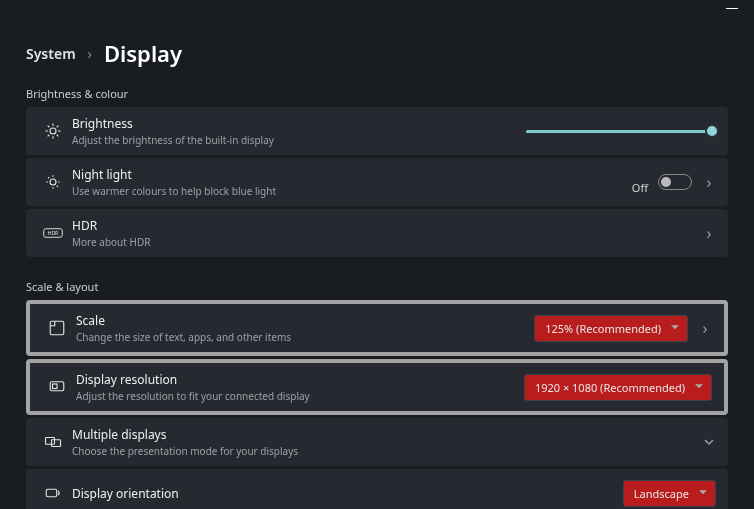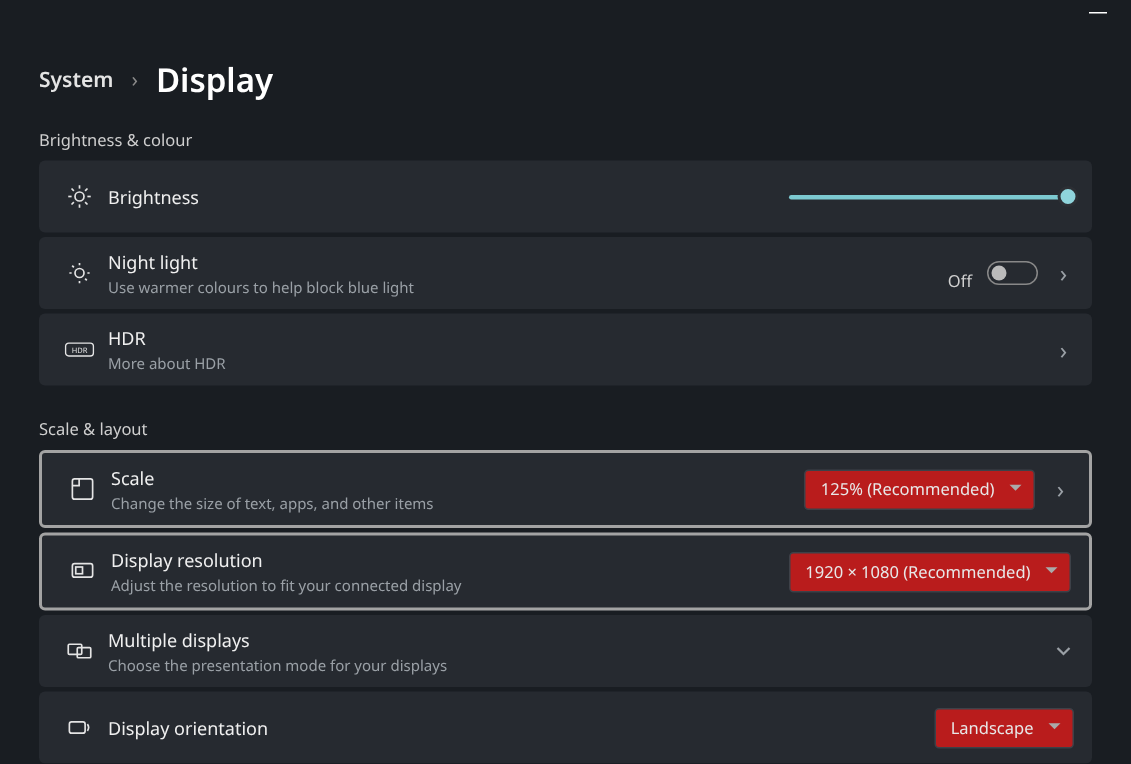--- a/index.html
+++ b/index.html
@@ -114,21 +114,21 @@
 }
 .dropdown::after {
   content: "";
   position: absolute;
   right: 8px; top: 50%;
   transform: translateY(-35%);
   border: 4px solid transparent;
   border-top-color: #aaa;
 }
 .highlight {
-  border: 2px solid #a3a3a3;
+  border: 4px solid #a3a3a3;
 }
 .section-gap { height: 18px; }
 svg { display: block; }
 </style>
 </head>
 <body>
 
 <div class="minimize"></div>
 
 <div class="breadcrumb">
@@ -149,20 +149,21 @@
           <line x1="2" y1="12" x2="5" y2="12"></line>
           <line x1="19" y1="12" x2="22" y2="12"></line>
           <line x1="4.9" y1="4.9" x2="7" y2="7"></line>
           <line x1="17" y1="17" x2="19.1" y2="19.1"></line>
           <line x1="4.9" y1="19.1" x2="7" y2="17"></line>
           <line x1="17" y1="7" x2="19.1" y2="4.9"></line>
         </svg>
     </div>
     <div class="body">
       <div class="title">Brightness</div>
+      <div class="desc">Adjust the brightness of the built-in display</div>
     </div>
     <div class="trailing">
       <div class="slider"></div>
     </div>
   </div>
 
   <div class="card">
     <div class="icon-col">
       <svg width="18" height="18" viewBox="0 0 24 24" fill="none" stroke="currentColor" stroke-width="1.5">
           <circle cx="12" cy="12" r="4"></circle>

